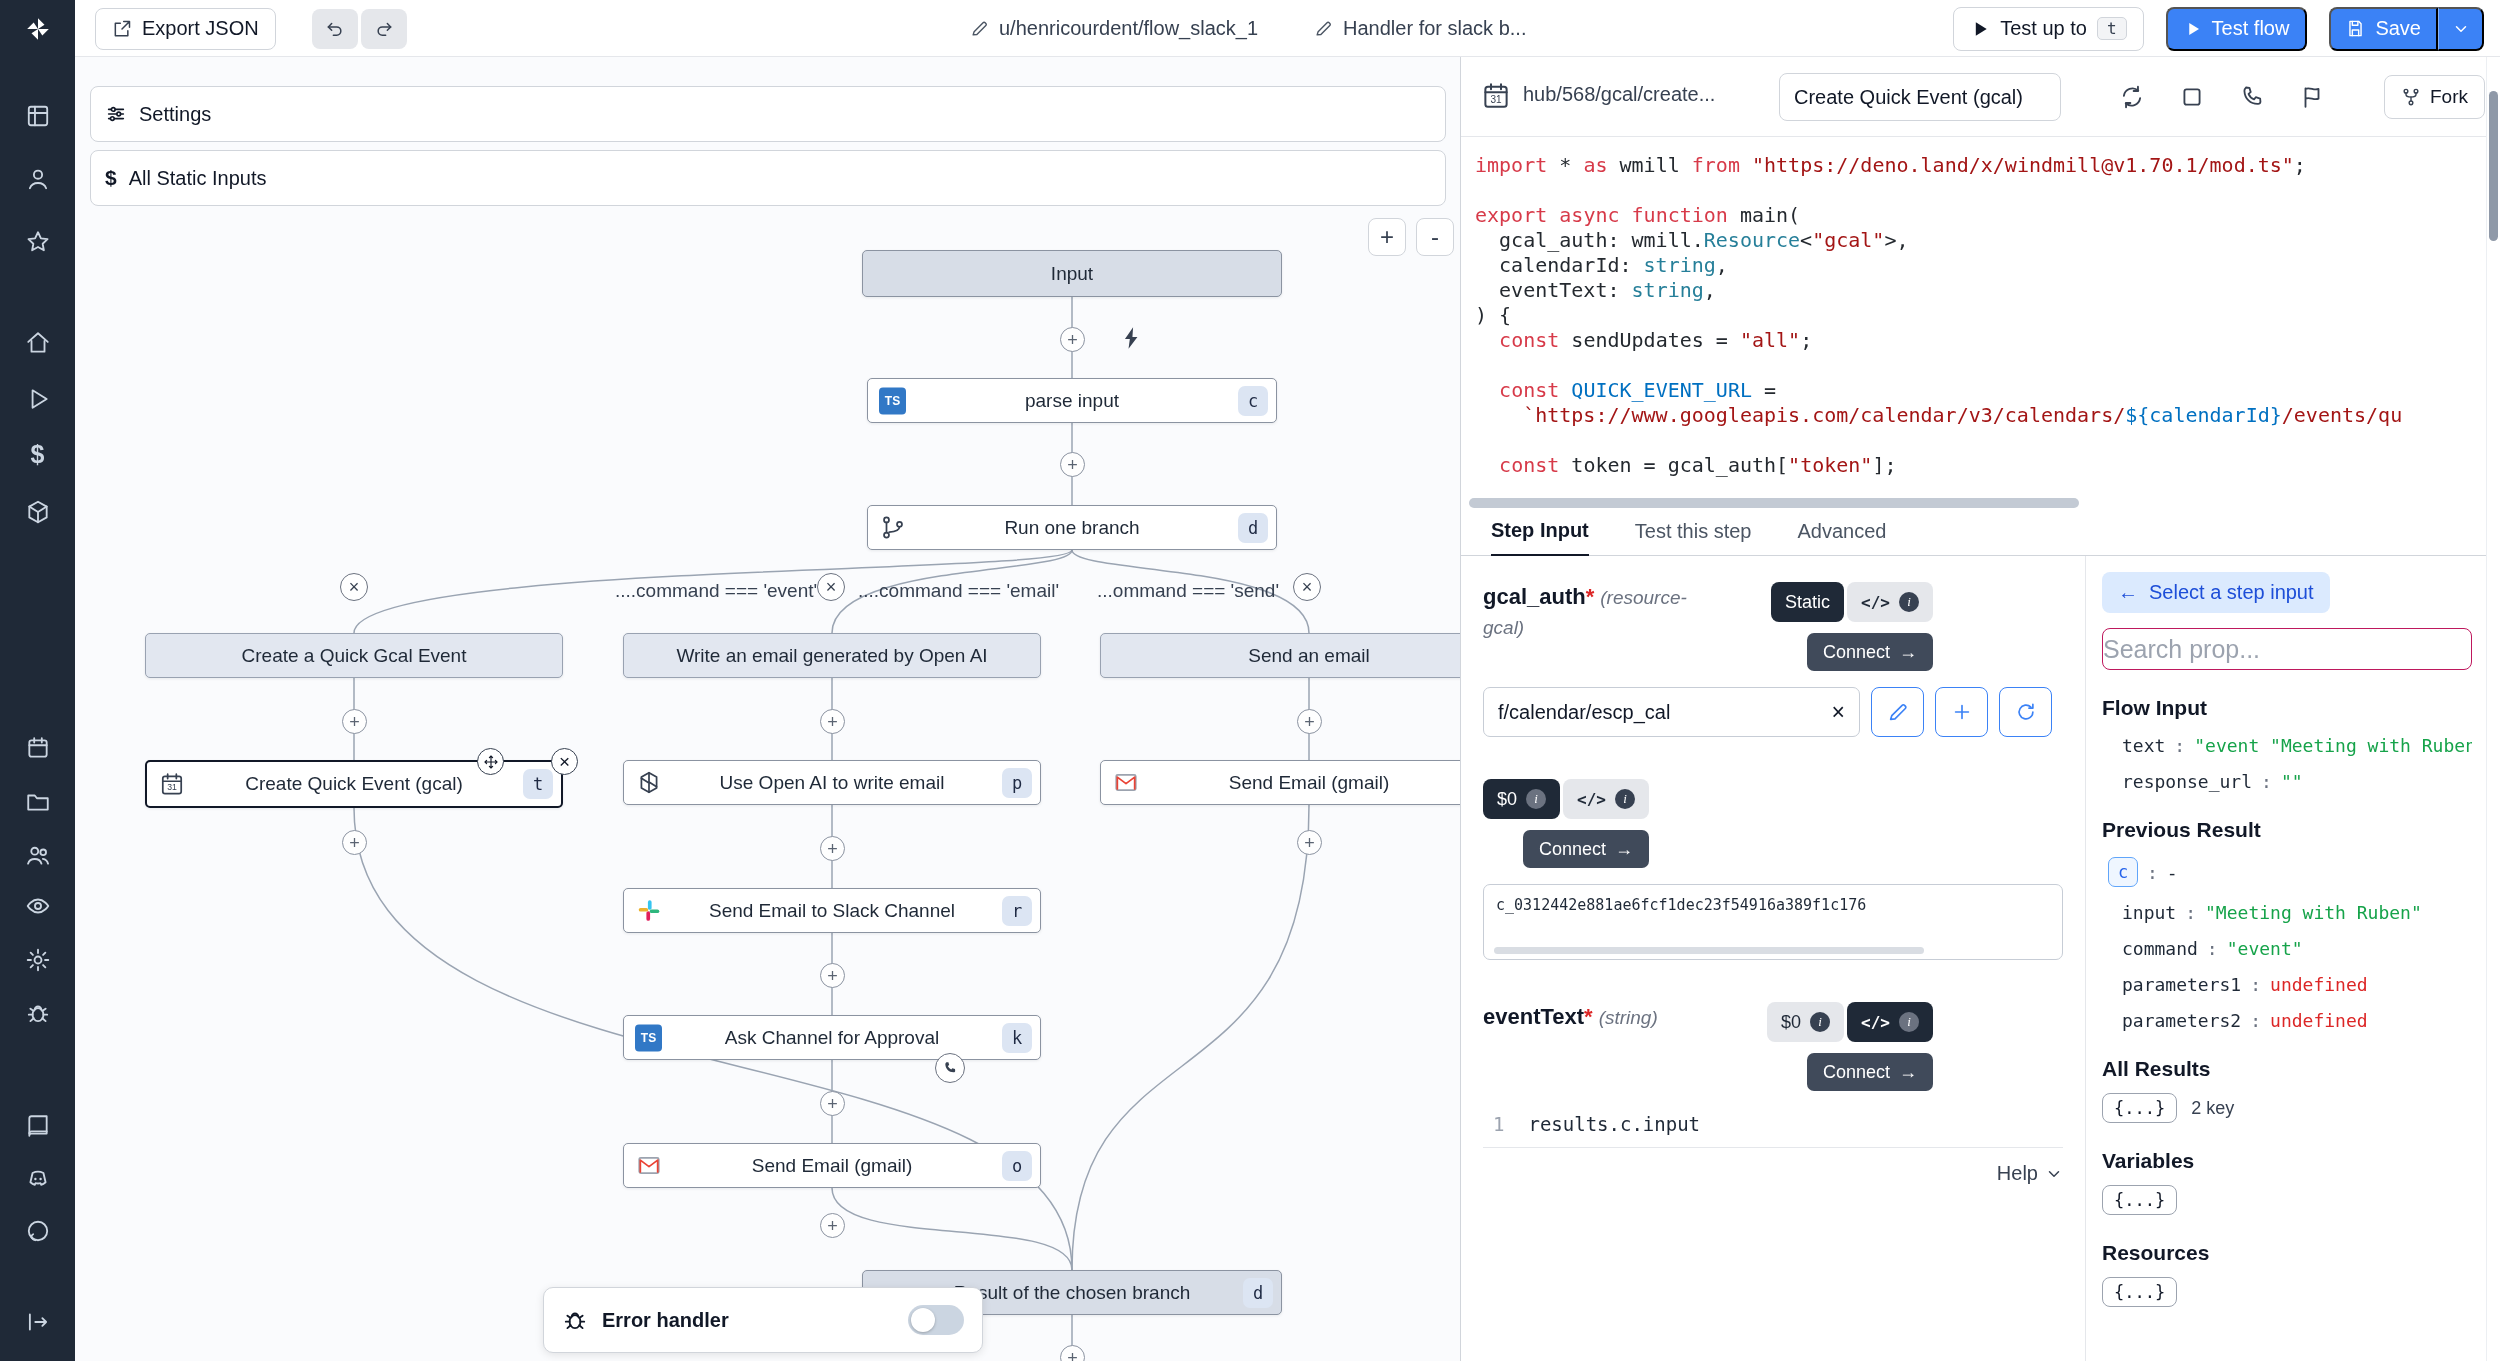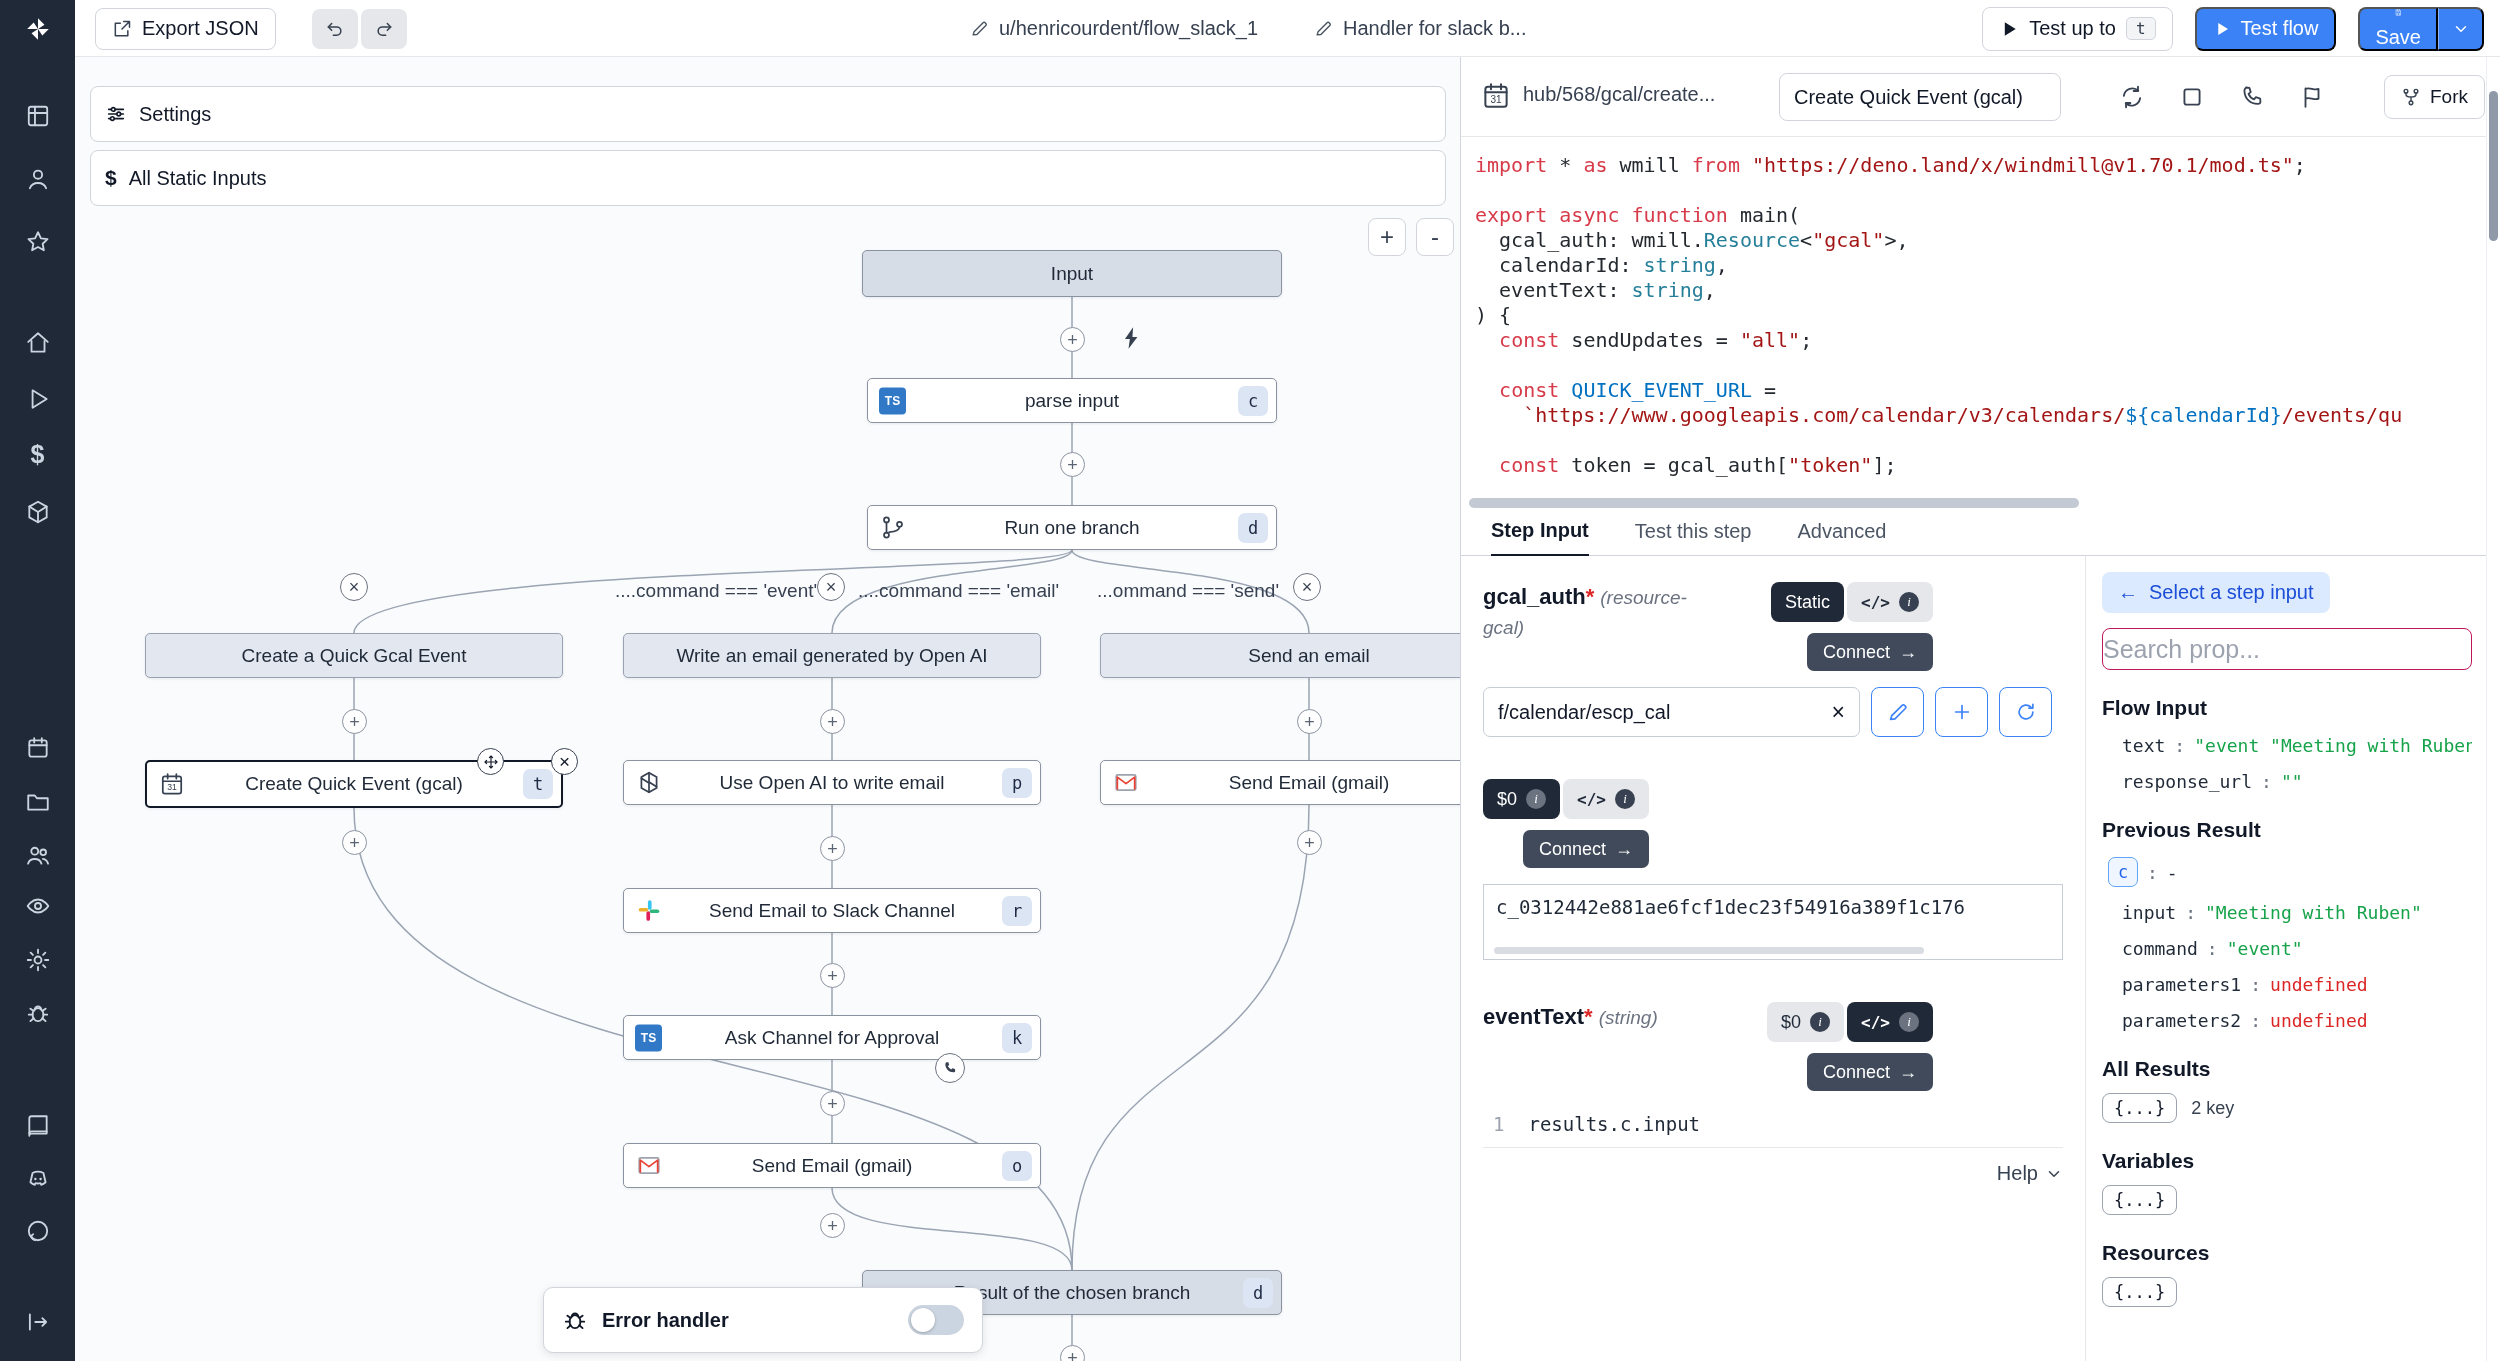--- a/index.html
+++ b/index.html
@@ -22,21 +22,21 @@
   .ur-btn { width:46px; height:40px; background:#e5e7eb; border-radius:8px; display:grid; place-items:center; }
   .ur-btn svg { width:20px; height:20px; stroke:#374151; stroke-width:1.8; fill:none; stroke-linecap:round; stroke-linejoin:round;}
   .tb-center { position:absolute; left:895px; top:0; height:57px; display:flex; align-items:center; gap:56px; }
   .tb-path { display:flex; align-items:center; gap:10px; font-size:20px; color:#374151; }
   .tb-path svg { width:19px; height:19px; stroke:#4b5563; stroke-width:1.8; fill:none; stroke-linecap:round; stroke-linejoin:round;}
   .tb-right { position:absolute; right:16px; top:0; height:57px; display:flex; align-items:center; gap:22px; }
   .kbd { background:#f3f4f6; border:1px solid #d1d5db; border-radius:5px; padding:1px 9px; font-family:"DejaVu Sans Mono",monospace; font-size:16px; color:#374151; }
   .btn-blue { display:flex; align-items:center; gap:10px; height:44px; padding:0 16px; background:#3b82f6; border-radius:8px; color:#fff; font-size:20px; font-weight:500; }
   .btn-blue svg { width:18px; height:18px; fill:#fff; stroke:none; }
   .save-group { display:flex; }
-  .save-main { display:flex; align-items:center; gap:10px; height:44px; padding:0 15px; background:#3b82f6; border-radius:8px 0 0 8px; color:#fff; font-size:20px; font-weight:500;flex-direction:column; }
+  .save-main { display:flex; align-items:center; gap:10px; height:44px; padding:0 15px; background:#3b82f6; border-radius:8px 0 0 8px; color:#fff; font-size:20px; font-weight:500; }
   .save-main svg { width:19px; height:19px; stroke:#fff; stroke-width:1.8; fill:none; stroke-linecap:round; stroke-linejoin:round;}
   .save-caret { width:46px; height:44px; background:#3b82f6; border-left:1px solid rgba(255,255,255,.4); border-radius:0 8px 8px 0; display:grid; place-items:center; }
   .save-caret svg { width:18px; height:18px; stroke:#fff; stroke-width:2; fill:none; stroke-linecap:round; stroke-linejoin:round;}
   .play-dark { width:17px; height:17px; fill:#111827; }
 
   
   #canvas { position:absolute; left:75px; top:57px; width:1385px; height:1304px; background:#fafbfd; overflow:hidden; }
   .panel-bar { position:absolute; left:15px; width:1356px; height:56px; background:#fff; border:1px solid #d1d5db; border-radius:8px; display:flex; align-items:center; gap:12px; padding:0 14px; font-size:20px; font-weight:500; color:#111827; z-index:5; }
   .panel-bar svg { width:22px; height:22px; stroke:#111827; stroke-width:1.8; fill:none; stroke-linecap:round; }
   #edges { position:absolute; left:0; top:0; z-index:1; }
@@ -94,21 +94,21 @@
   .seg.dark { background:#1f2937; color:#fff; }
   .code-glyph { font-family:"DejaVu Sans Mono",monospace; font-size:16px; font-weight:700; }
   .info { width:20px; height:20px; border-radius:50%; display:grid; place-items:center; font-size:13px; font-style:italic; font-family:"Liberation Serif",serif; background:#374151; color:#fff; }
   .seg.dark .info { background:#6b7280; }
   .connect-btn { height:38px; padding:0 16px; background:#404a5a; color:#fff; border:none; border-radius:7px; font-size:18px; display:flex; align-items:center; gap:9px; }
   .input-row { display:flex; gap:11px; margin-top:16px; }
   .textbox { width:377px; height:50px; border:1px solid #c7cdd6; border-radius:7px; display:flex; align-items:center; padding:0 14px; font-size:20px; color:#111827; }
   .x-glyph { margin-left:auto; font-size:23px; color:#111827; }
   .sqbtn { width:53px; height:50px; border:1.5px solid #3b82f6; color:#3b82f6; background:#fff; border-radius:8px; display:grid; place-items:center; }
   .sqbtn svg { width:22px; height:22px; stroke:#3b82f6; stroke-width:1.8; fill:none; stroke-linecap:round; stroke-linejoin:round;}
-  .valuebox { margin-top:16px; height:76px; border:1px solid #c7cdd6; border-radius:0; padding:11px 12px; font-family:"DejaVu Sans Mono",monospace; font-size:19px; color:#1f2937; overflow:hidden; position:relative; white-space:nowrap; }
+  .valuebox { margin-top:16px; height:76px; border:1px solid #c7cdd6; border-radius:7px; padding:11px 12px; font-family:"DejaVu Sans Mono",monospace; font-size:15px; color:#1f2937; overflow:hidden; position:relative; white-space:nowrap; }
   .mini-hscroll { position:absolute; bottom:5px; left:10px; width:430px; height:7px; border-radius:4px; background:#d9dde3; }
   .exprline { margin-top:16px; display:flex; gap:24px; font-family:"DejaVu Sans Mono",monospace; font-size:19px; color:#1f2937; padding:6px 0 12px 10px; border-bottom:1px solid #e5e7eb; }
   .lineno { color:#9ca3af; }
   .helprow { display:flex; justify-content:flex-end; align-items:center; gap:7px; font-size:20px; color:#374151; margin-top:14px; }
   .helprow svg { width:18px; height:18px; stroke:#374151; stroke-width:2; fill:none; stroke-linecap:round; stroke-linejoin:round;}
 
   
   #propspanel { flex:1; padding:16px 14px 0 16px; overflow:hidden; }
   .select-step { display:inline-flex; align-items:center; gap:11px; background:#dbeafe; color:#1d4ed8; font-size:20px; padding:9px 16px; border-radius:8px; }
   .search-input { margin-top:15px; width:100%; height:42px; border:1px solid #be185d; border-radius:8px; padding:0 0; font-size:25px; color:#374151; font-family:"Liberation Sans",sans-serif; }

